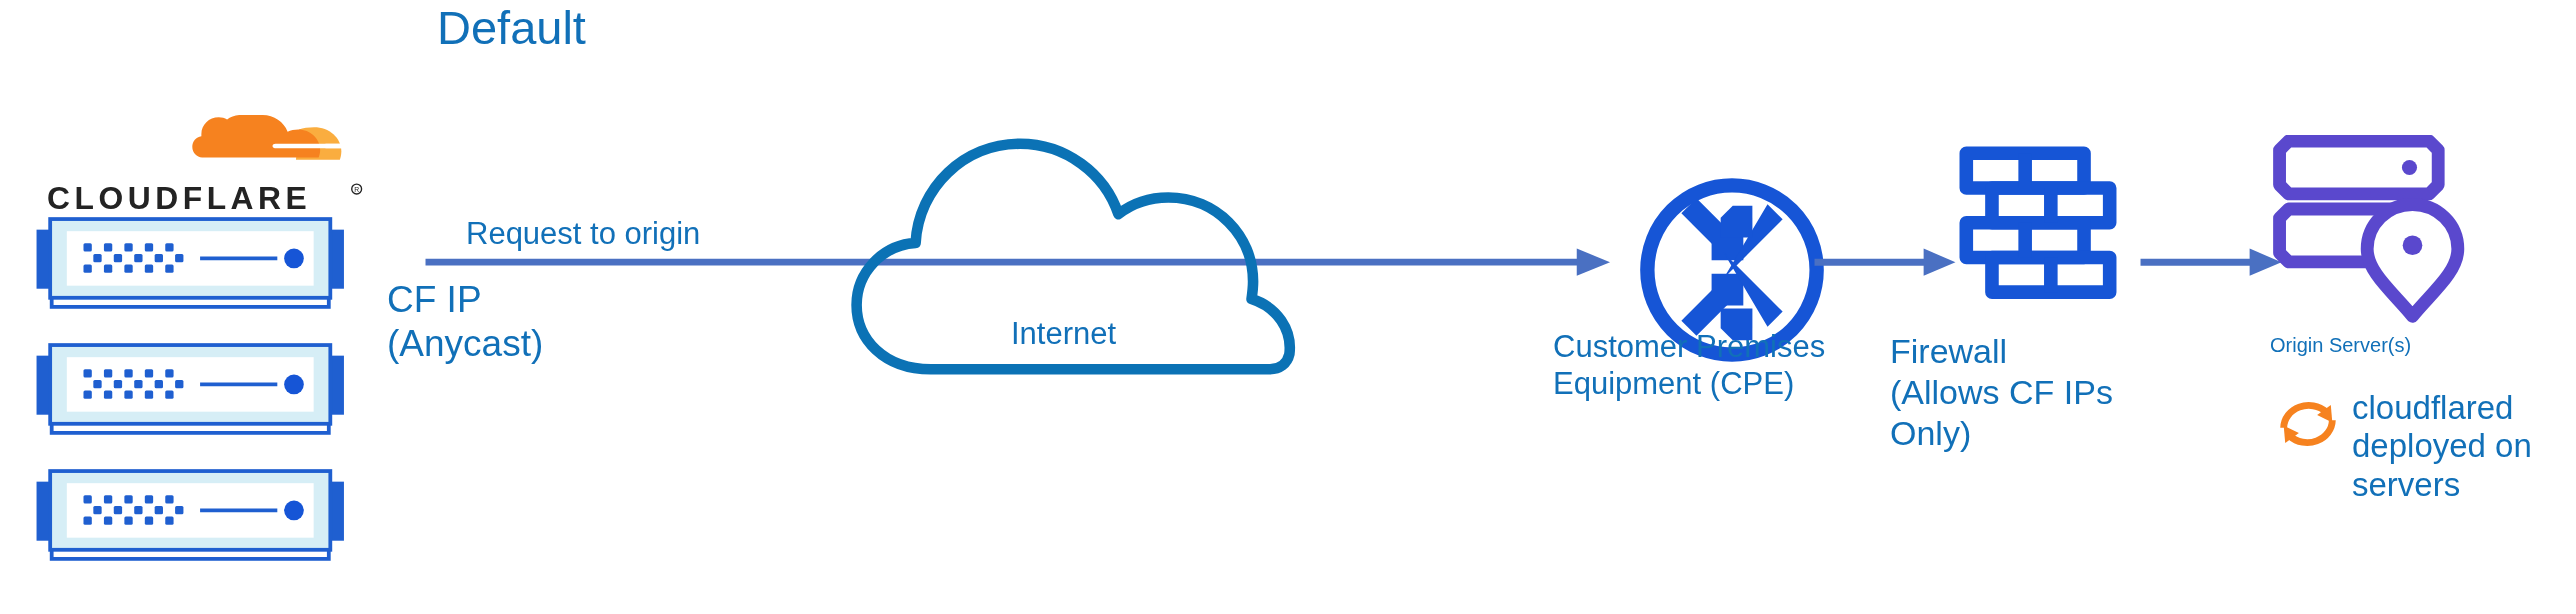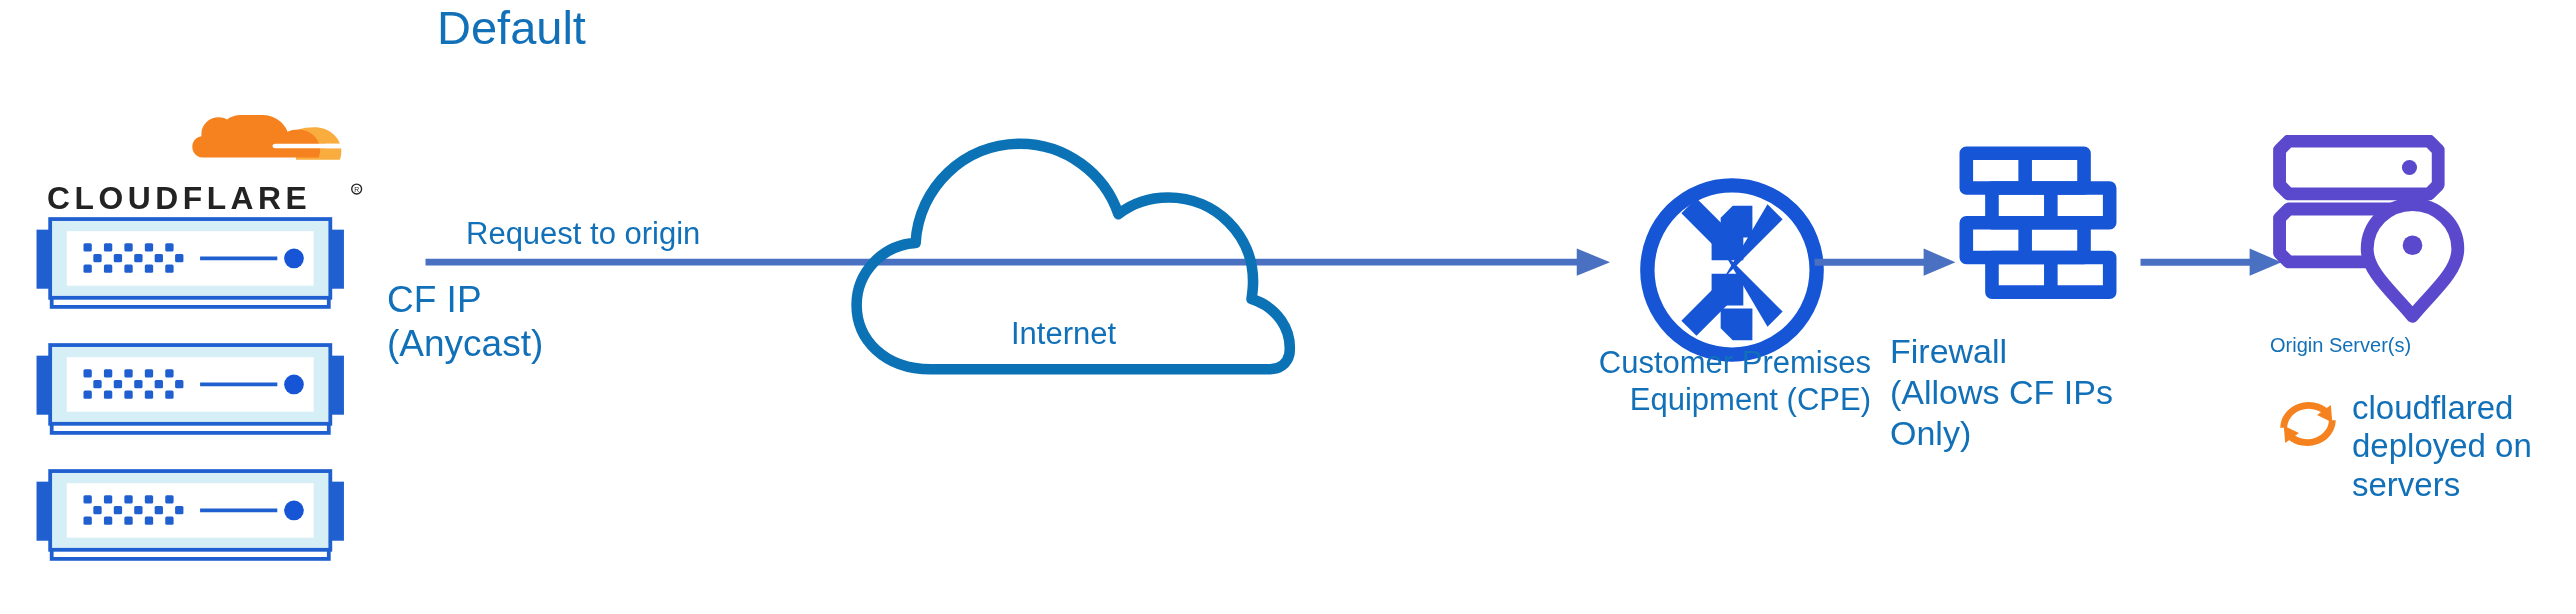--- a/index.html
+++ b/index.html
@@ -28,21 +28,21 @@
   .server-unit svg{display:block;width:318px;height:106px;}
 
   
   .blue-label{
     color:#1170b8;font-size:30px;line-height:1.20;font-weight:400;
     white-space:pre-line;
   }
   #label-request-to-origin{left:466px;top:215px;font-size:31px;}
   #label-cf-ip{left:387px;top:278px;font-size:37px;}
   #label-internet{left:1011px;top:306px;font-size:31px;margin-top:9px;}
-  #label-cpe{left:1553px;top:344px;font-size:31px;text-align:right;width:318px;}
+  #label-cpe{left:1553px;top:328px;font-size:31px;text-align:left;width:318px;}
   #label-firewall{left:1890px;top:331px;font-size:34px;text-align:left;width:303px;}
   #label-origin{left:2270px;top:333px;font-size:20px;white-space:nowrap;}
   #label-cloudflared{left:2352px;top:389px;font-size:33px;line-height:1.16;width:212px;}
 
   
   #arrow-main{left:424px;top:241px;width:1188px;height:42px;}
   #arrow-cpe-fw{left:1813px;top:241px;width:144px;height:42px;}
   #arrow-fw-origin{left:2139px;top:241px;width:144px;height:42px;}
 
   

